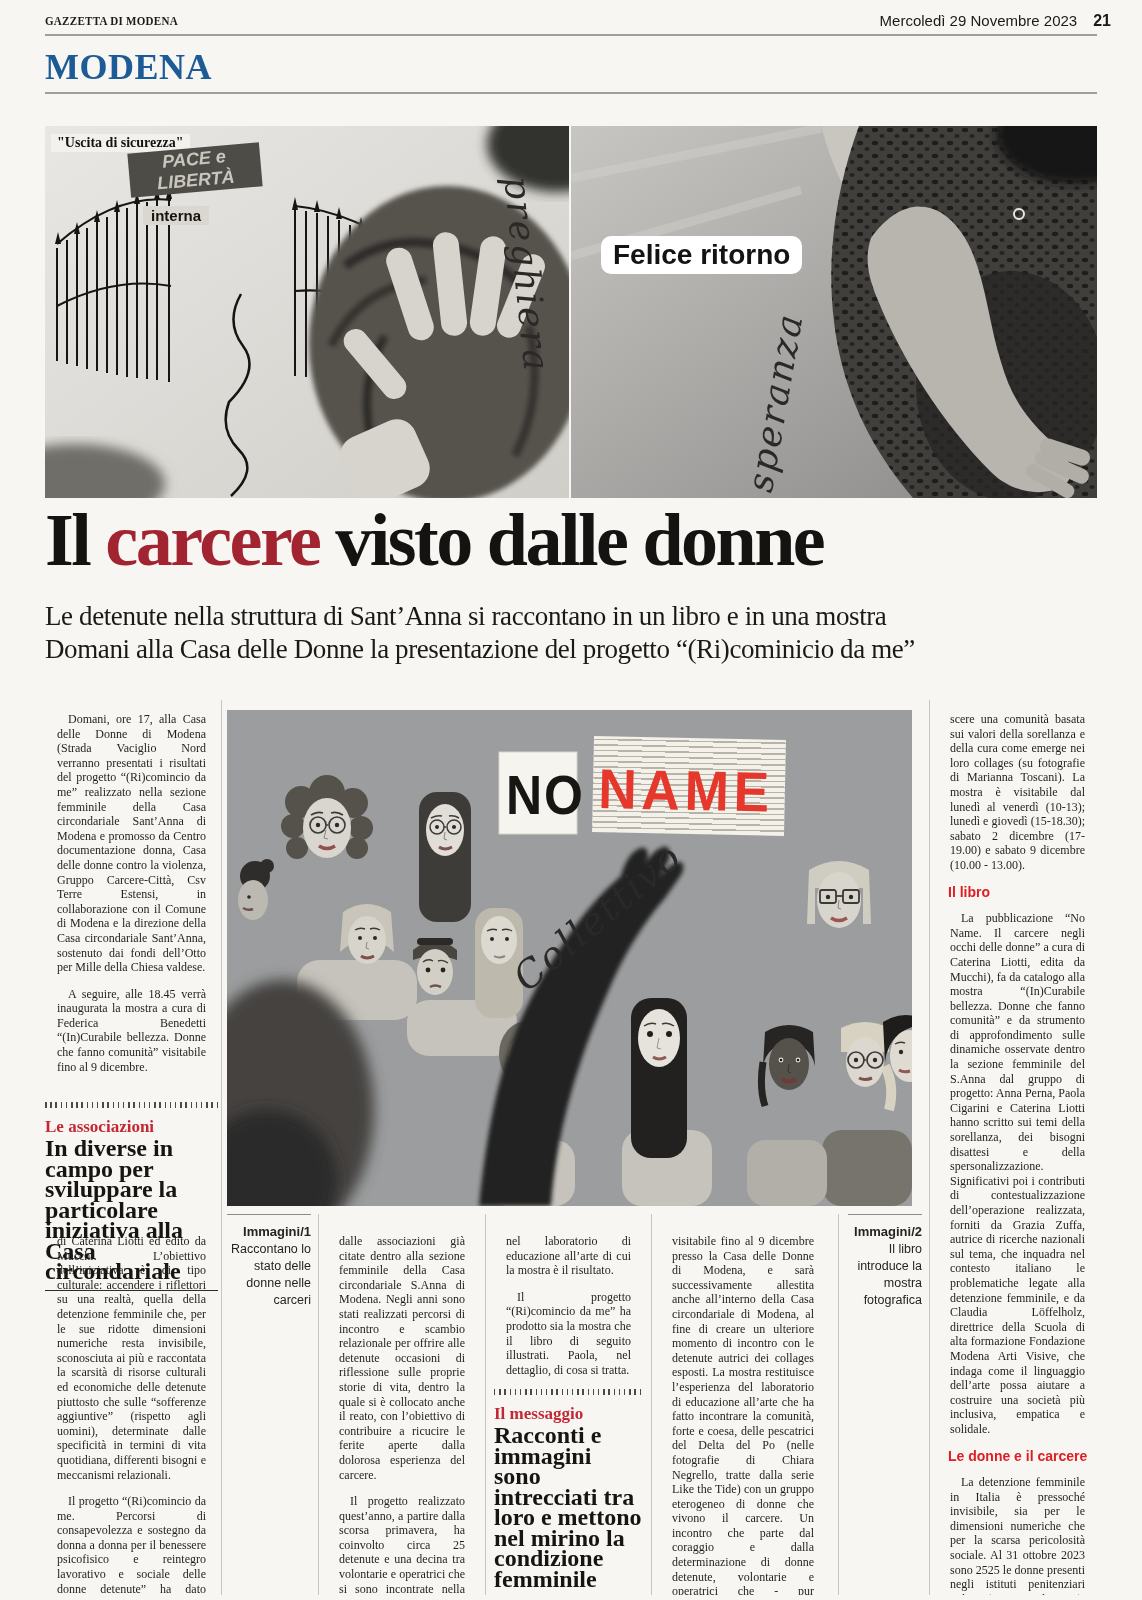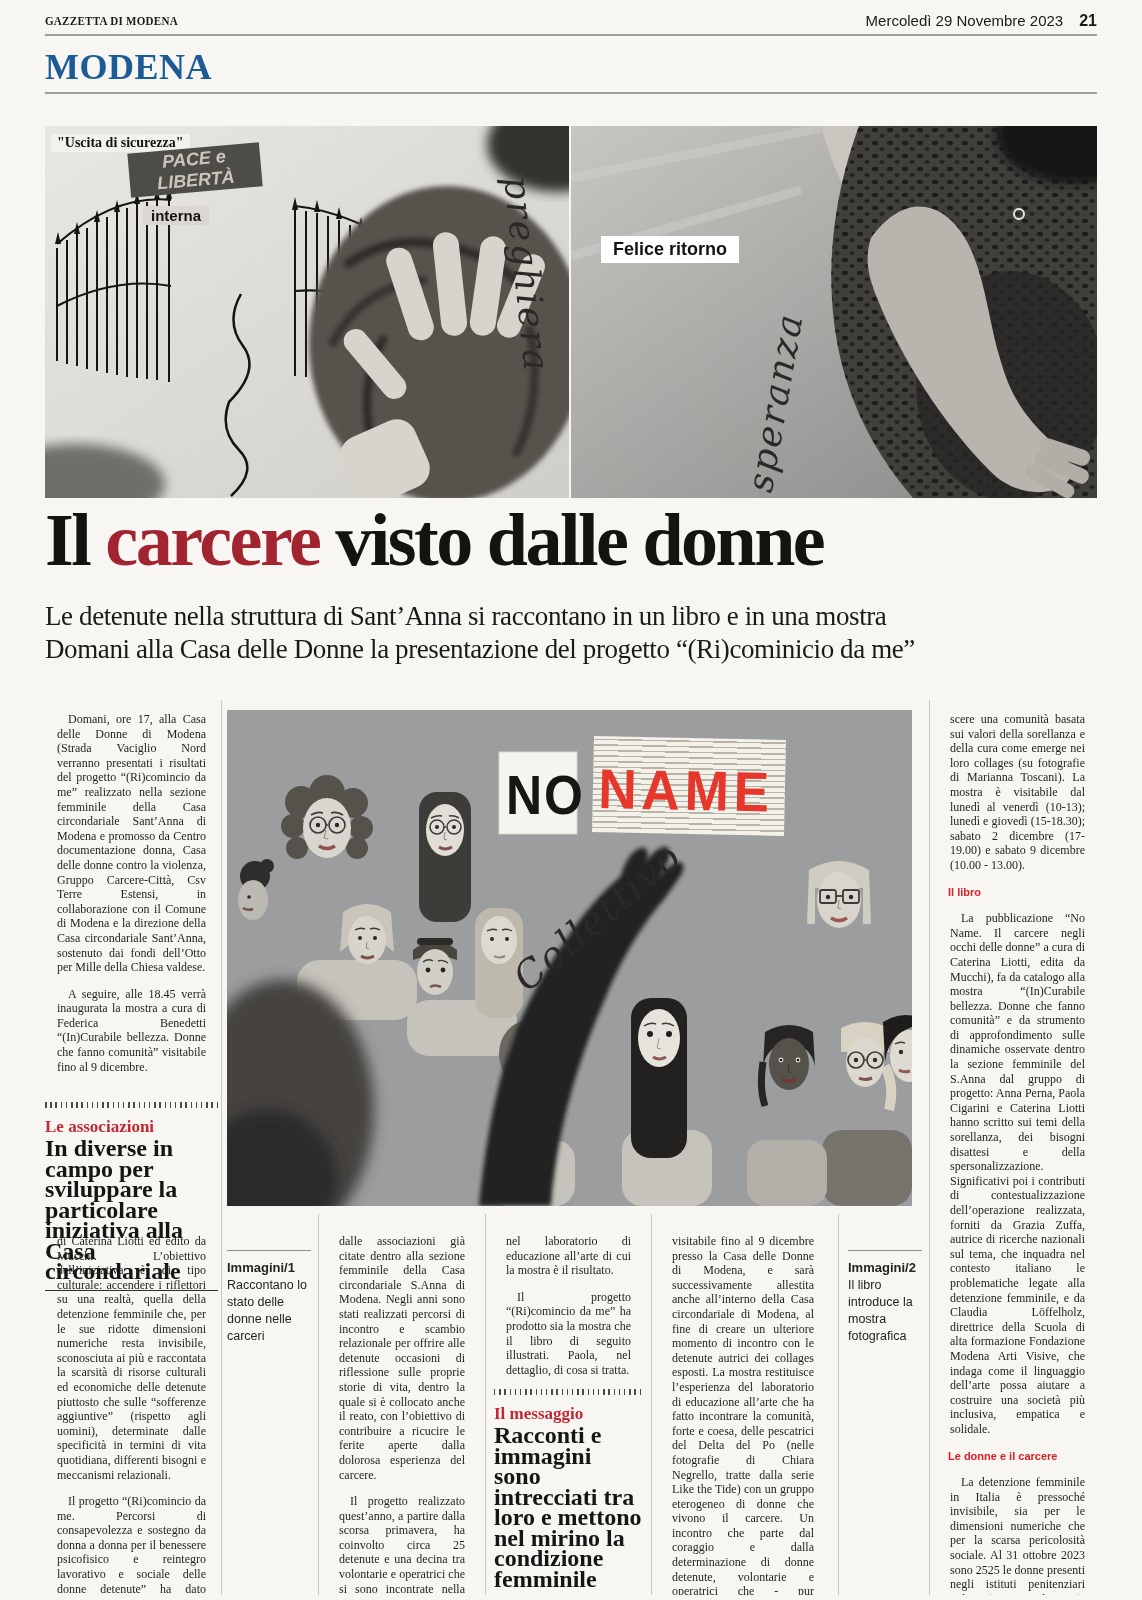--- a/index.html
+++ b/index.html
@@ -20,52 +20,52 @@
   
   .body-col{font-size:12px;line-height:14.6px;text-align:justify;color:#211f1e;overflow:hidden;}
   .body-col p{margin:12px;}
   .body-col p.ind{text-indent:11px;}
   .tickline{height:7px;margin:6px 0 8px 0;
      background:repeating-linear-gradient(90deg,#4c4a48 0 1.5px,transparent 1.5px 5.2px);
      background-size:100% 6px;background-repeat:no-repeat;background-position:0 0;}
   .kicker{font-size:17px;font-weight:bold;color:#c22733;margin:2px 0 1px 0;line-height:20px;text-align:left;}
   .boxtitle{font-size:24px;font-weight:bold;line-height:20.5px;color:#161514;text-align:left;margin:0 0 8px 0;}
   .boxrule{height:1px;background:#2e2d2b;margin:0 0 9px 0;}
-  .redhead{font-family:"Liberation Sans",sans-serif;font-weight:bold;font-size:11px;color:#de1d24;
+  .redhead{font-family:"Liberation Sans",sans-serif;font-weight:bold;font-size:14px;color:#de1d24;
            padding-left:10px;margin:10px 0 3px 0;text-align:left;}
   .endmark{color:#8f8e8a;font-size:9px;}
   .vrule{width:1px;background:#c7c6c1;}
   
-  .caption{font-family:"Liberation Sans",sans-serif;font-size:12.5px;line-height:17px;color:#26241f;text-align:left;margin-top:36px;}
+  .caption{font-family:"Liberation Sans",sans-serif;font-size:12.5px;line-height:17px;color:#26241f;text-align:right;}
   .caption .cap-rule{height:1px;background:#8d8c88;margin-bottom:8px;}
   .caption b{display:block;font-size:13px;margin-bottom:1px;}
   
   .photo{background:#d8d7d3;overflow:hidden;}
   .photo-label{position:absolute;background:#f2f1ec;color:#141312;font-weight:bold;padding:1px 6px;}
   .lbl-serif{font-family:"Liberation Serif",serif;font-size:14px;}
-  .lbl-sans{font-family:"Liberation Sans",sans-serif;font-size:18px;padding:3px 12px;background:#fff;}
+  .lbl-sans{font-family:"Liberation Sans",sans-serif;font-size:28px;padding:3px 12px;background:#fff;border-radius:10px;}
   .lbl-dark{background:#4e4c47;color:#c9c6bd;font-style:italic;font-family:"Liberation Sans",sans-serif;
             font-size:18px;font-weight:bold;line-height:21px;width:120px;text-align:center;transform:rotate(-5deg);}
   .lbl-small{background:#d9d7d0;font-family:"Liberation Sans",sans-serif;font-size:15px;padding:1px 8px;}
   .handwriting{font-family:"DejaVu Serif",serif;font-style:italic;color:#2a2928;letter-spacing:2px;}
   
   .no-text{font-family:"Liberation Sans",sans-serif;font-weight:800;font-size:50px;color:#171615;
            transform:scaleY(1.12);letter-spacing:2px;}
   .name-text{font-family:"Liberation Sans",sans-serif;font-weight:800;font-size:56px;color:#e5372b;
            letter-spacing:5px;transform:rotate(1.2deg) scaleX(.95);transform-origin:left top;}
   .newsprint{background:#f3f1e9;background-image:repeating-linear-gradient(0deg,transparent 0 4px,#b7b3a7 4px 5.5px);
              opacity:1;}
 </style>
 </head>
 <body>
 
 <div class="page">
 
   <div class="abs masthead" style="left:45px;top:14px;">GAZZETTA DI MODENA</div>
-  <div class="abs dateline" style="right:45px;top:12px;margin-left:40px;">
+  <div class="abs dateline" style="right:31px;top:12px;margin-left:40px;">
     <span>Mercoledì 29 Novembre 2023</span>
     <span class="pagenum">21</span>
   </div>
   <div class="abs hrule" style="left:45px;top:34px;width:1052px;"></div>
   <div class="abs section-title" style="left:45px;top:46px;">MODENA</div>
   <div class="abs hrule" style="left:45px;top:92px;width:1052px;"></div>
 
   <figure class="abs photo" style="left:45px;top:126px;width:524px;height:372px;margin:0;">
     <svg width="524" height="372" viewBox="0 0 524 372">
       <defs>

